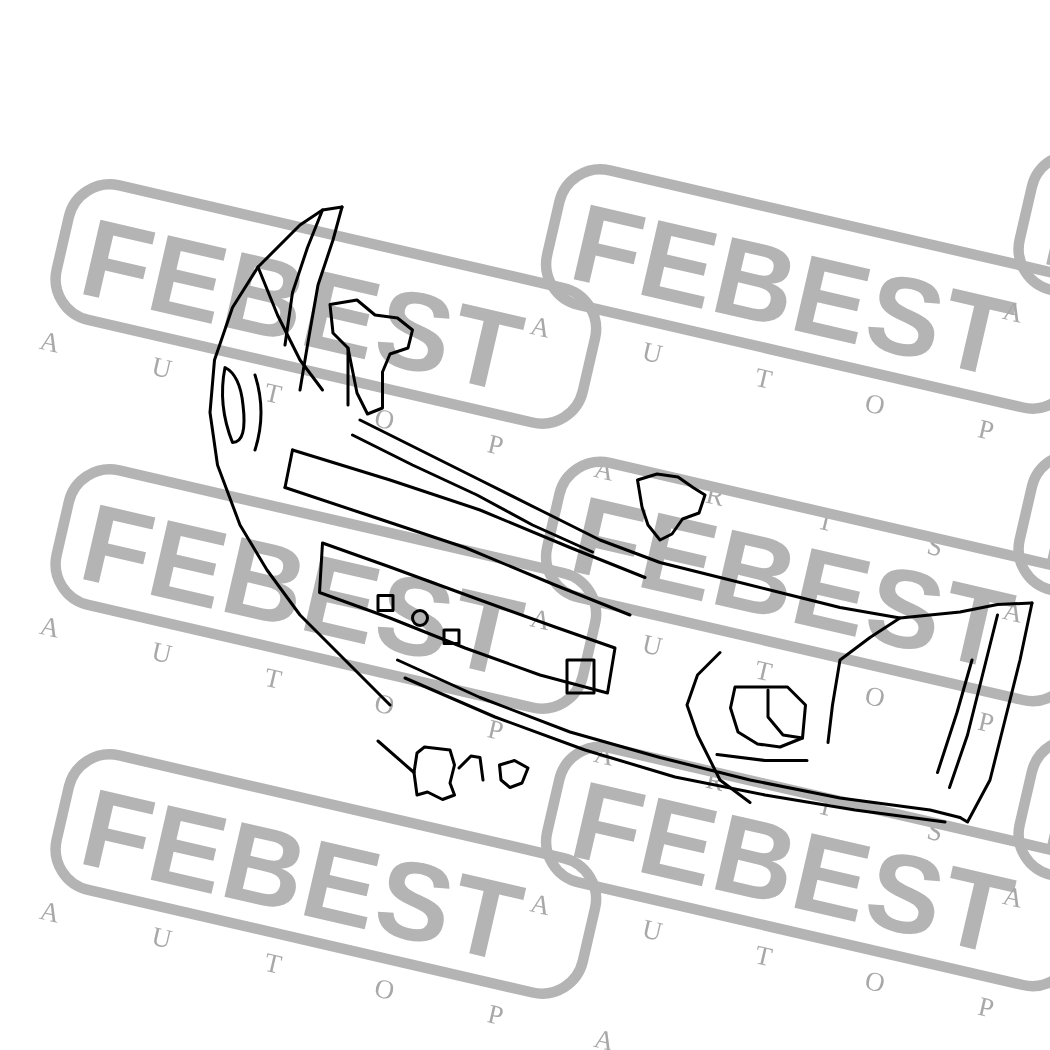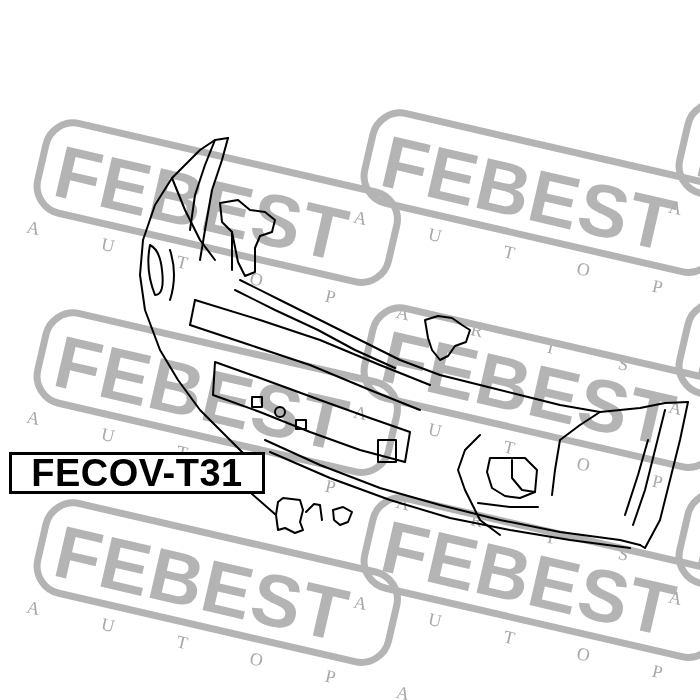--- a/index.html
+++ b/index.html
@@ -94,16 +94,13 @@
     <path class="line" d="M512,460 L512,478 L522,490 L535,492"></path>
     <path class="line" d="M478,503 L510,507 L538,507"></path>
 
     <path class="line" d="M283,498 L300,500 L303,510 L300,522 L303,530 L295,533 L285,528 L278,530 L276,515 L278,502 Z"></path>
     <path class="line" d="M306,512 L314,504 L320,505 L322,520"></path>
     <path class="line" d="M333,510 L343,507 L352,512 L348,522 L340,525 L334,520 Z" fill="#000"></path>
 
     <path class="line" d="M252,494 L276,515"></path>
   </svg>
 
-  <div id="label-box">
-    <span id="label-text">FECOV-T31</span>
-  </div>
 </div>
 
 </body></html>

